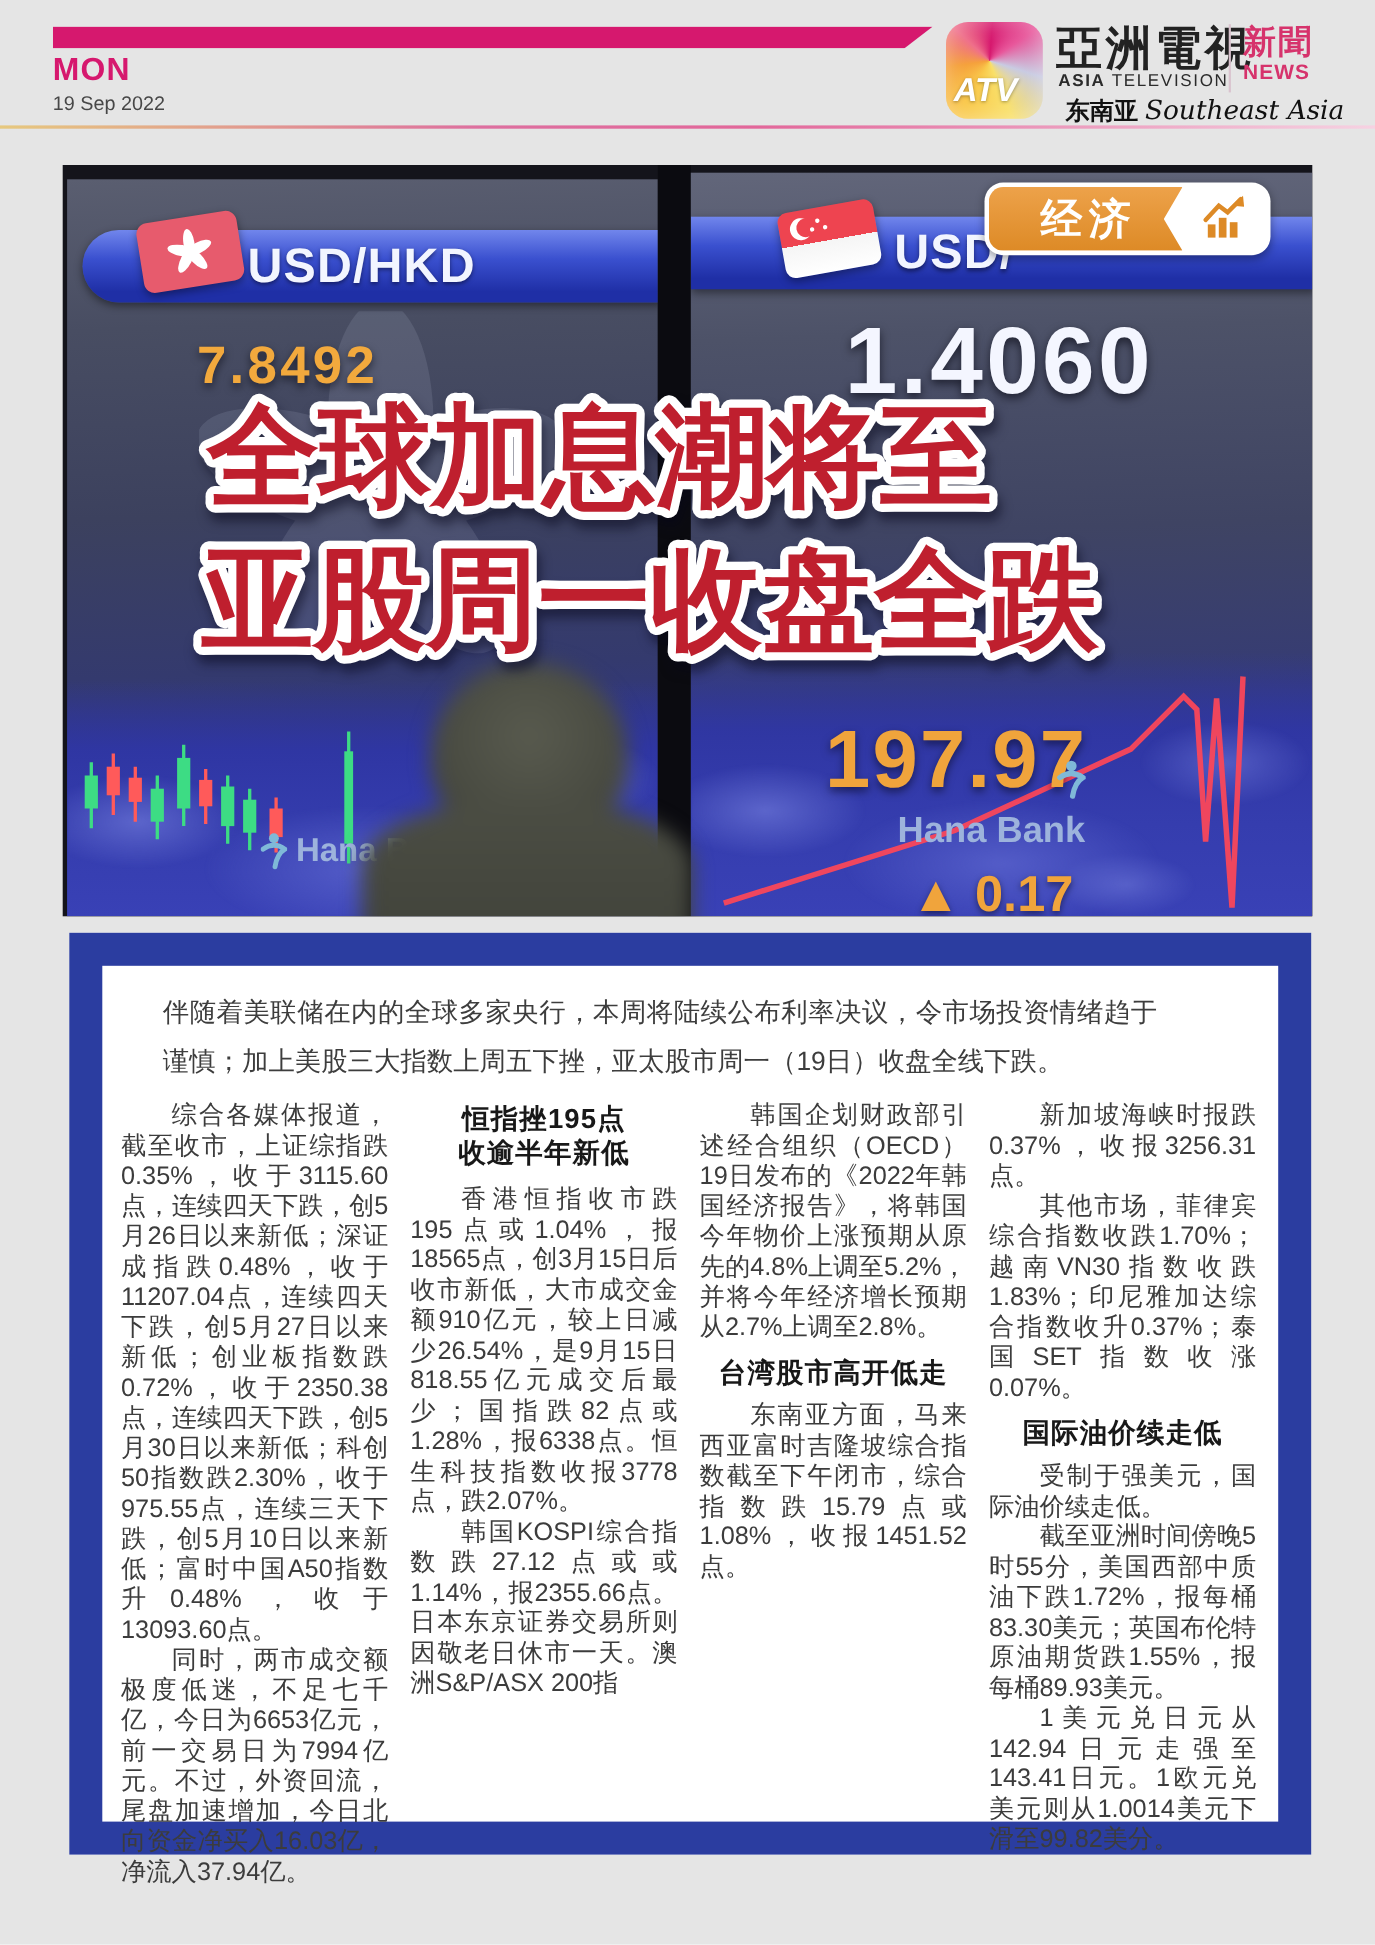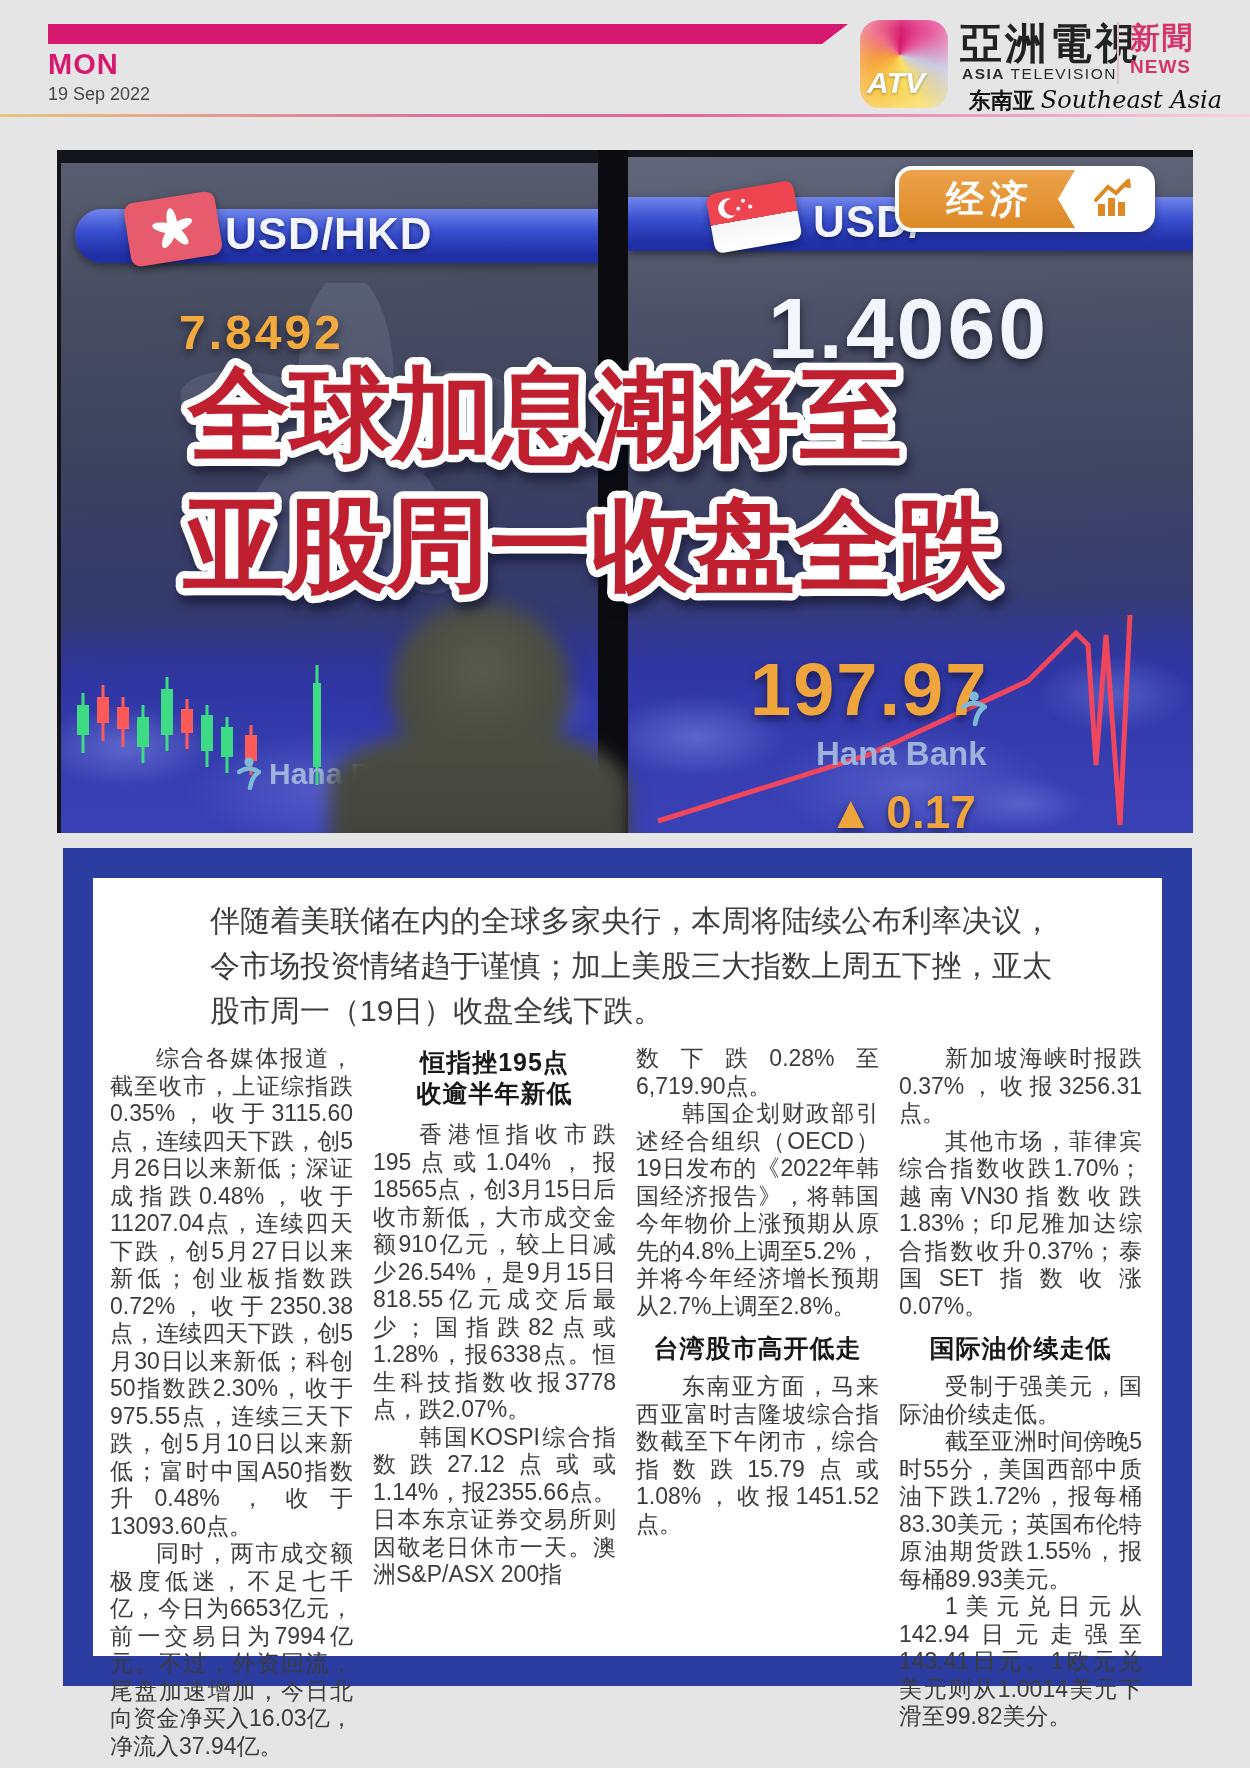--- a/index.html
+++ b/index.html
@@ -32,22 +32,22 @@
 
   
   .hero{position:absolute;left:57px;top:150px;width:1136px;height:683px;background:#14141b;overflow:hidden;}
   .panel{position:absolute;overflow:hidden;
          background:linear-gradient(178deg,#5a5e70 0%,#484d62 20%,#3c415e 45%,#343a6e 66%,#2e3490 82%,#2a2f79 100%);}
   .panel-left{left:4px;top:13px;width:537px;height:670px;}
   .panel-right{left:571px;top:7px;width:565px;height:676px;
          background:linear-gradient(178deg,#62667a 0%,#4d5268 22%,#3f4463 48%,#363c74 68%,#2f3596 84%,#2b3080 100%);}
   .bezel{position:absolute;left:541px;top:0;width:30px;height:683px;background:#0b0b10;}
 
-  .band{position:absolute;height:54px;background:linear-gradient(180deg,#7186ec 0%,#3a50cf 40%,#1f2fa6 85%);
-        box-shadow:0 3px 8px rgba(0,0,0,.45);display:flex;}
+  .band{position:absolute;height:66px;background:linear-gradient(180deg,#7186ec 0%,#3a50cf 40%,#1f2fa6 85%);
+        box-shadow:0 3px 8px rgba(0,0,0,.45);display:flex;align-items:center;}
   .band-left{left:14px;right:-4px;top:46px;border-radius:34px 0 0 34px;}
   .band-right{left:0;right:-4px;top:40px;}
   .pair{color:#f2f5ff;font-size:44px;font-weight:700;letter-spacing:1px;text-shadow:0 2px 4px rgba(0,0,20,.5);}
   .band-left .pair{margin-left:150px;}
   .band-right .pair{margin-left:185px;}
 
   .flag{position:absolute;box-shadow:0 3px 8px rgba(0,0,0,.4);}
   .flag-hk{left:52px;top:-12px;width:92px;height:64px;background:#e75b6d;border-radius:10px;
            transform:rotate(-9deg);display:flex;align-items:center;justify-content:center;}
   .flag-sg{left:82px;top:-10px;width:88px;height:60px;border-radius:9px;transform:rotate(-10deg);
@@ -99,21 +99,21 @@
 
   .headline{position:absolute;z-index:5;filter:drop-shadow(3px 8px 5px rgba(5,5,25,.5));}
   .headline text{font-family:"Liberation Sans",sans-serif;font-weight:900;fill:#bf1f2e;
                  stroke:#ffffff;stroke-width:15px;stroke-linejoin:round;paint-order:stroke;}
   .hl1{left:118px;top:186px;}
   .hl2{left:104px;top:316px;}
 
   
   .article-box{position:absolute;left:63px;top:848px;width:1129px;height:838px;box-sizing:border-box;
                border:30px solid #2b3da0;background:#fff;}
-  .intro{margin:20px 110px 8px 117px;font-size:30px;line-height:45px;color:#3d3d3d;text-align:justify;}
+  .intro{margin:20px 110px 8px 55px;font-size:24px;line-height:45px;color:#3d3d3d;text-align:justify;}
   .cols{display:flex;gap:20px;padding:4px 20px 0 17px;}
   .col{flex:1;min-width:0;}
   .para{margin:0;font-size:23px;line-height:27.5px;color:#3c3c3c;text-align:justify;text-indent:2em;}
   .para.cont{text-indent:0;}
   .colhead{margin:2px 0 12px;font-size:25px;line-height:31px;font-weight:800;color:#181818;
            text-align:center;white-space:pre-line;letter-spacing:1px;}
   .colhead.mid{margin:13px 0 9px;}
 </style>
 </head>
 <body>
@@ -274,21 +274,20 @@
       </div>
 
       <div class="col">
         <h3 class="colhead">恒指挫195点
 收逾半年新低</h3>
         <p class="para">香港恒指收市跌195点或1.04%，报18565点，创3月15日后收市新低，大市成交金额910亿元，较上日减少26.54%，是9月15日818.55亿元成交后最少；国指跌82点或1.28%，报6338点。恒生科技指数收报3778点，跌2.07%。</p>
         <p class="para">韩国KOSPI综合指数跌27.12点或或1.14%，报2355.66点。日本东京证券交易所则因敬老日休市一天。澳洲S&amp;P/ASX 200指</p>
       </div>
 
       <div class="col">
-        <p class="para cont">数下跌0.28%至6,719.90点。</p>
         <p class="para">韩国企划财政部引述经合组织（OECD）19日发布的《2022年韩国经济报告》，将韩国今年物价上涨预期从原先的4.8%上调至5.2%，并将今年经济增长预期从2.7%上调至2.8%。</p>
         <h3 class="colhead mid">台湾股市高开低走</h3>
         <p class="para">东南亚方面，马来西亚富时吉隆坡综合指数截至下午闭市，综合指数跌15.79点或1.08%，收报1451.52点。</p>
       </div>
 
       <div class="col">
         <p class="para">新加坡海峡时报跌0.37%，收报3256.31点。</p>
         <p class="para">其他市场，菲律宾综合指数收跌1.70%；越南VN30指数收跌1.83%；印尼雅加达综合指数收升0.37%；泰国SET指数收涨0.07%。</p>
         <h3 class="colhead mid">国际油价续走低</h3>
         <p class="para">受制于强美元，国际油价续走低。</p>

